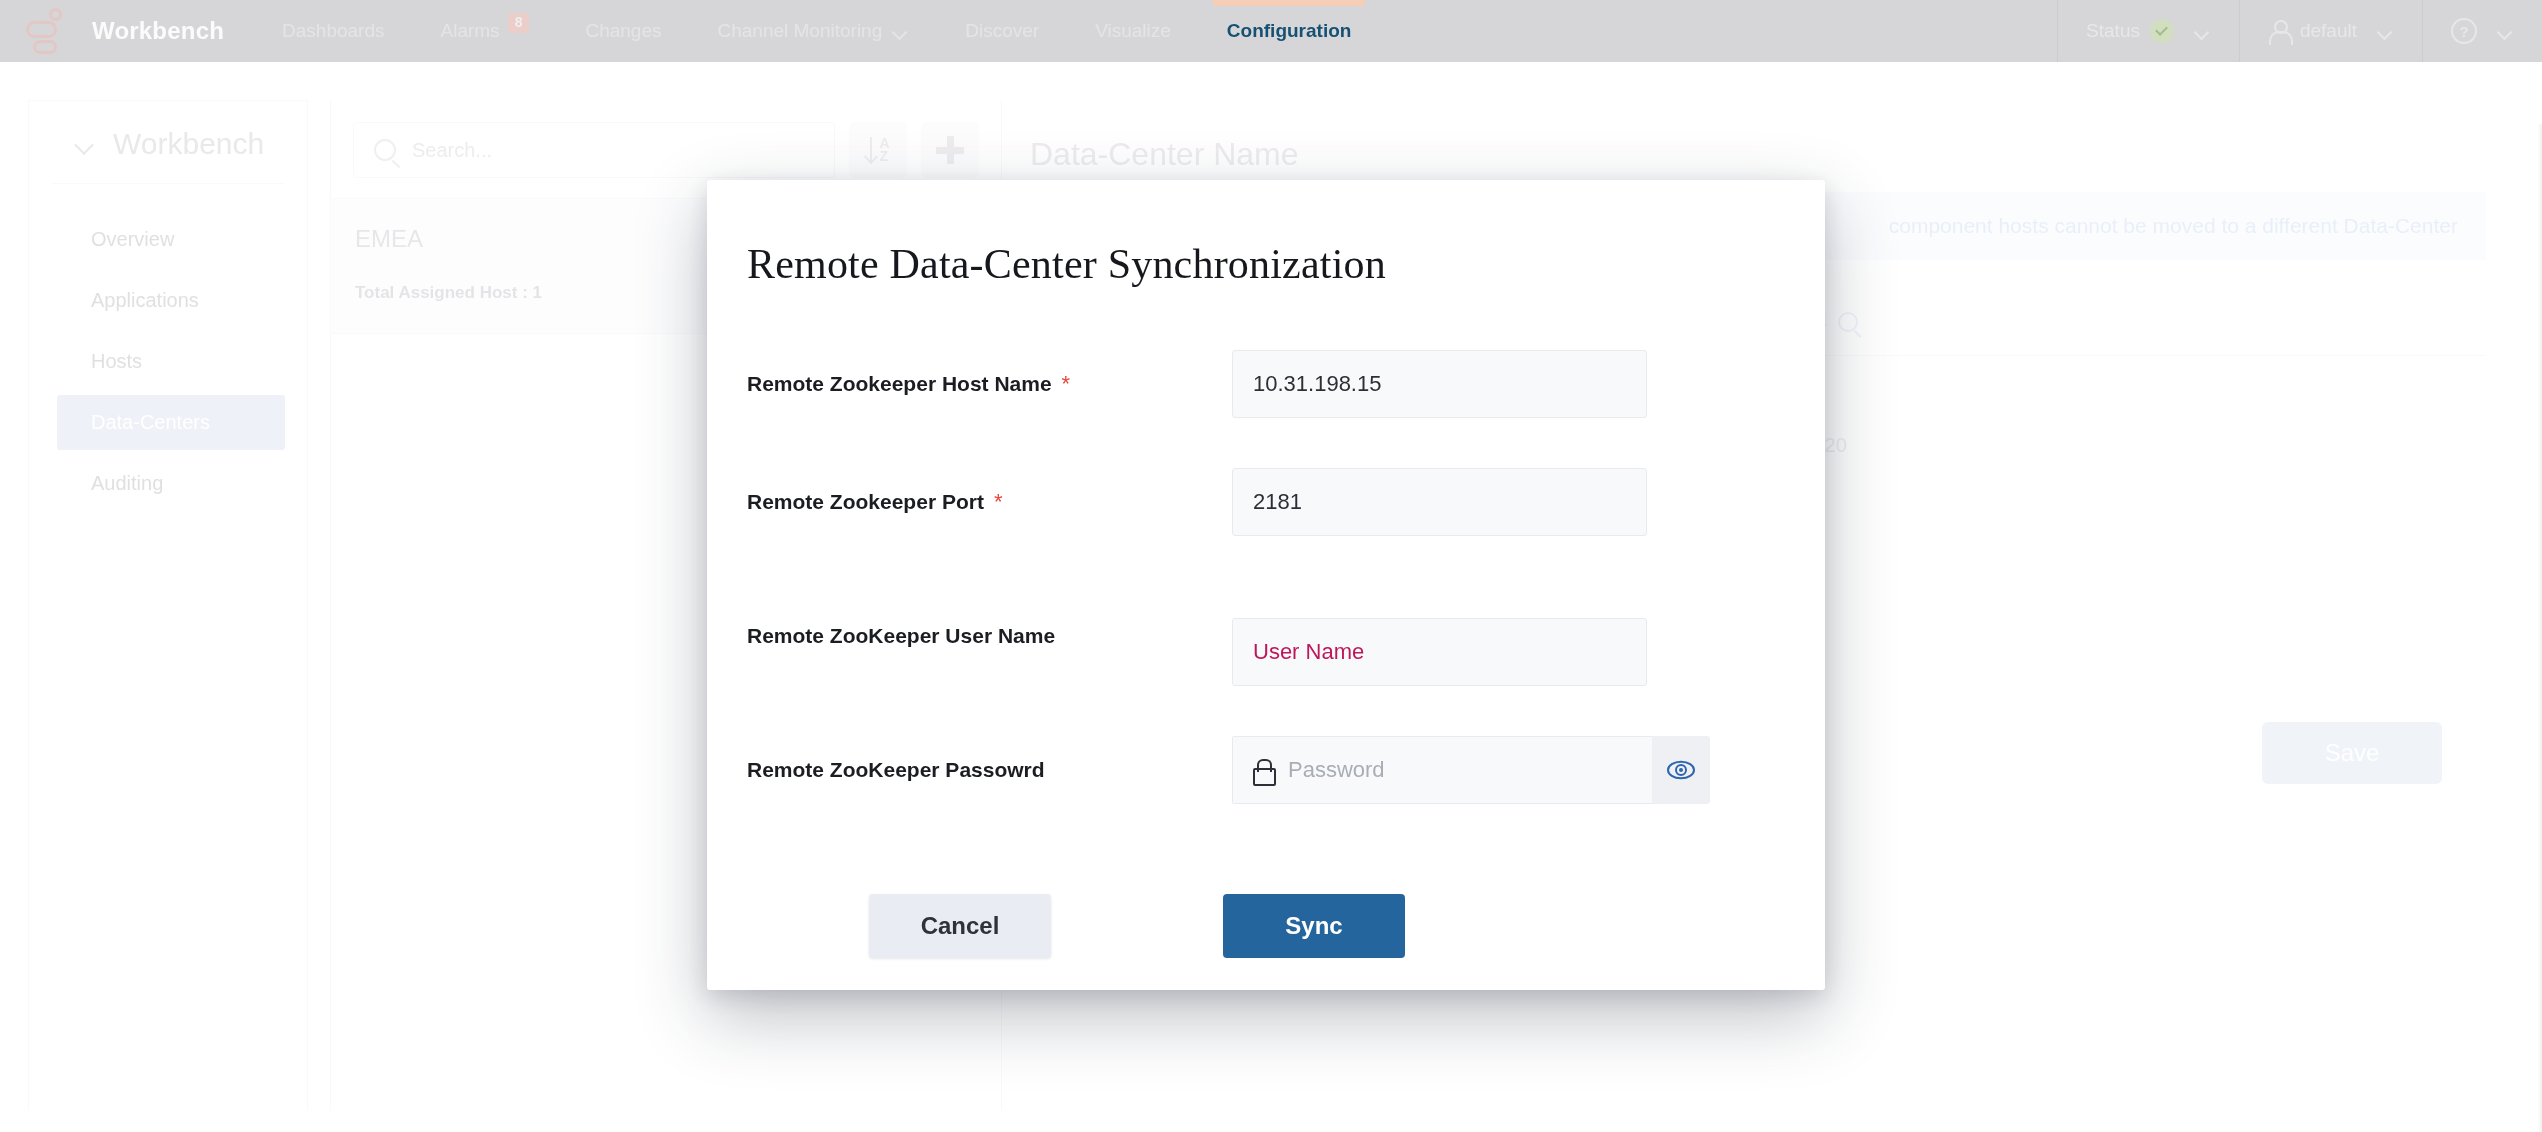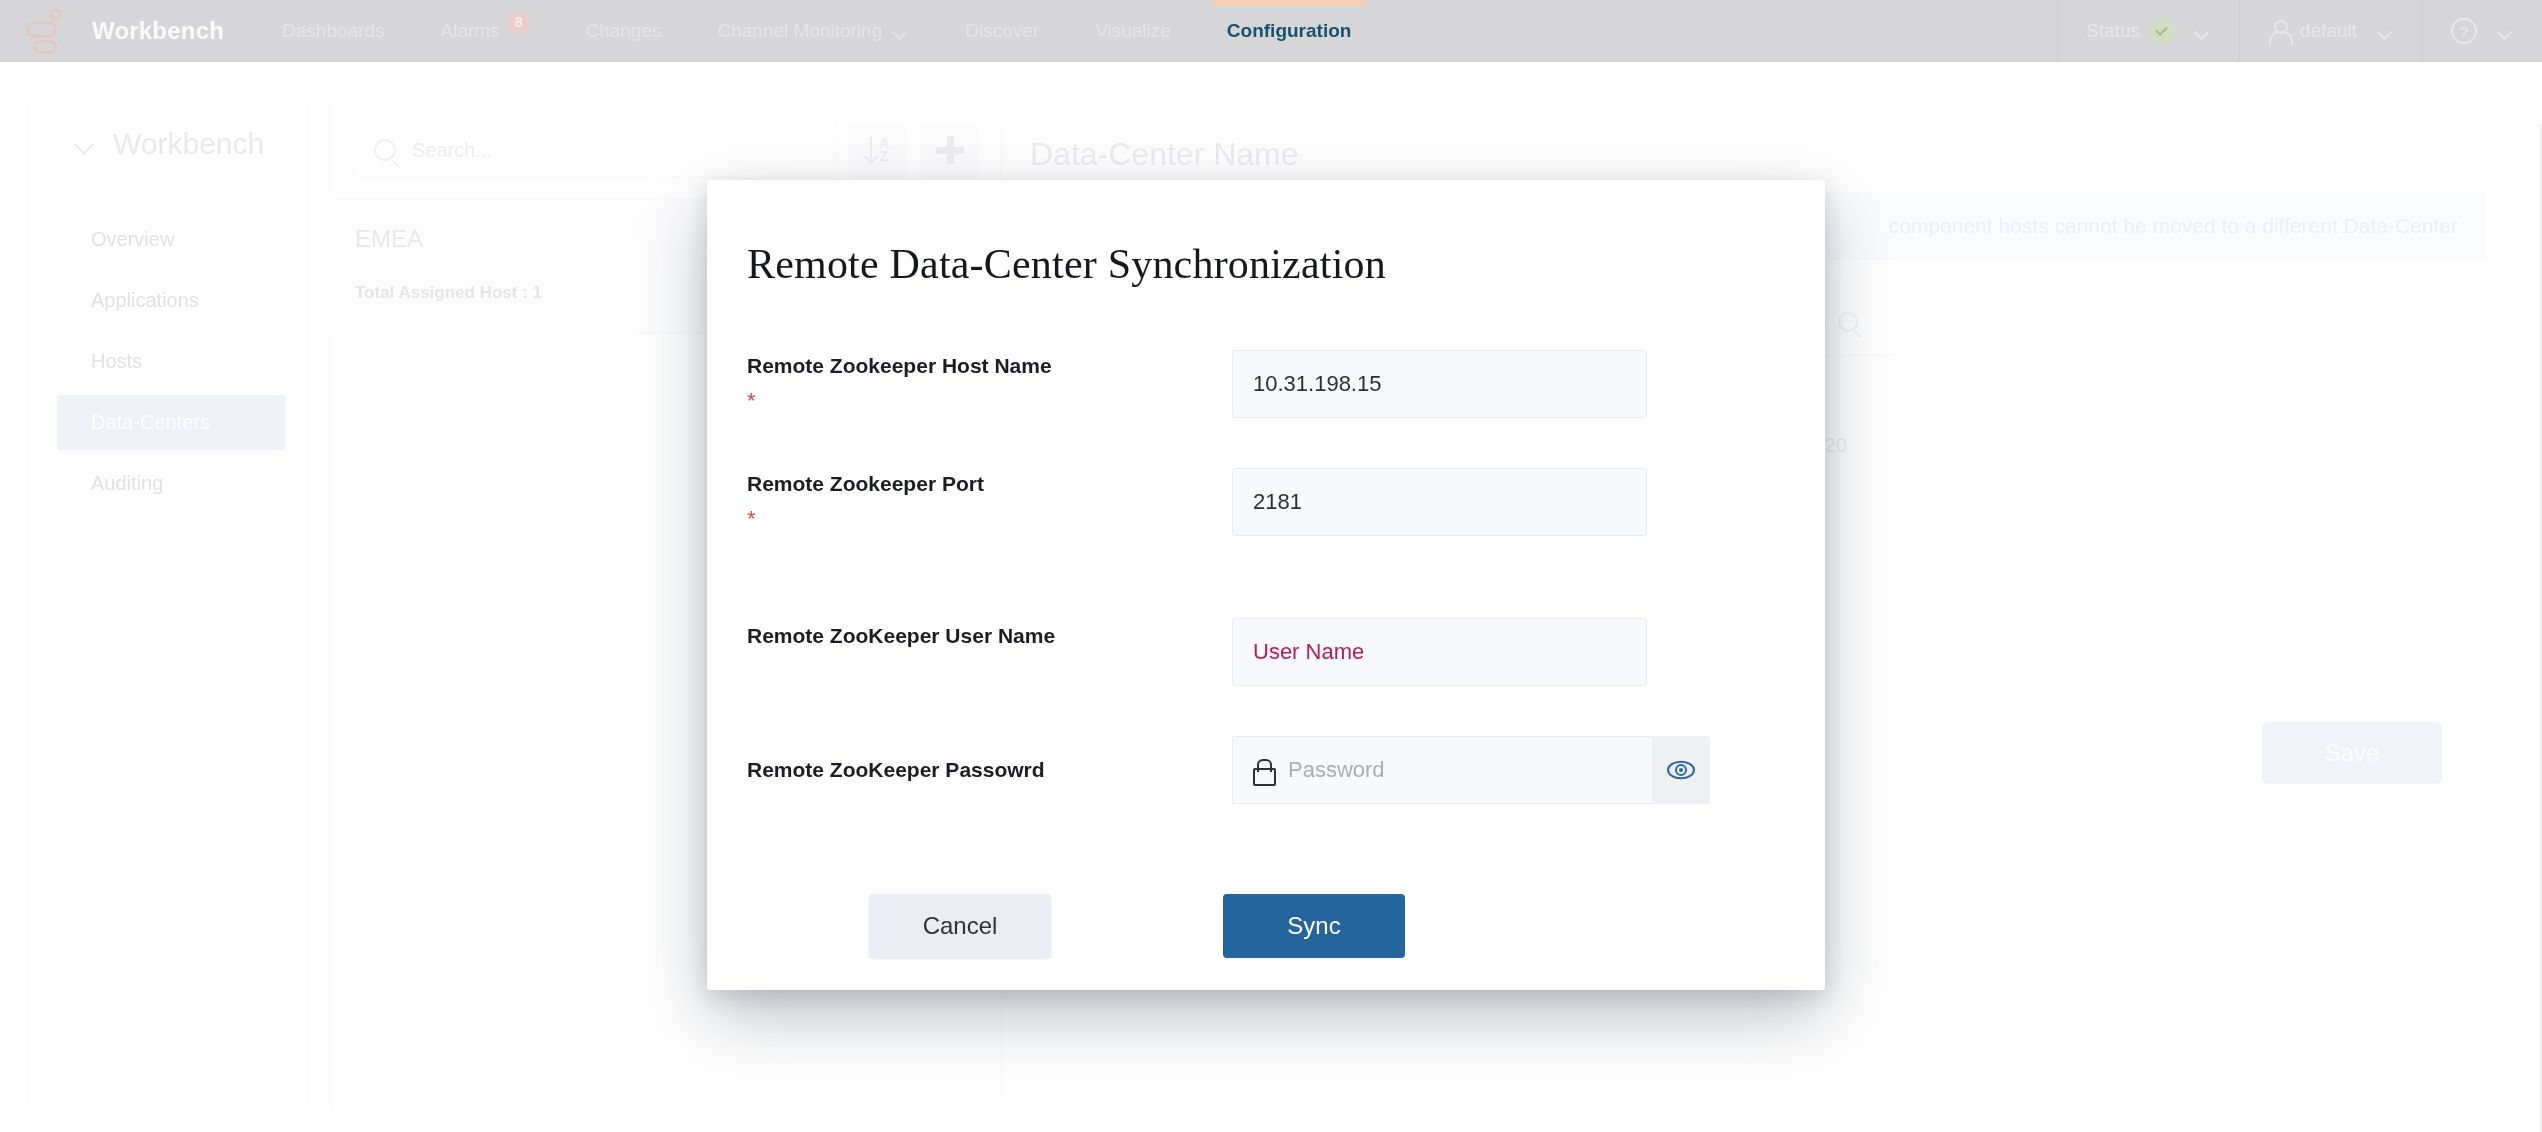--- a/index.html
+++ b/index.html
@@ -274,21 +274,21 @@
     z-index: 11;
   }
   .modal-title {
     font-size: 42px; color: #16181d; font-weight: 400;
     padding: 60px 0 0 40px; letter-spacing: .2px; font-family: Liberation Serif, serif;
   }
   .form { padding: 62px 40px 0 40px; }
   .frow { display: flex; align-items: center; margin-bottom: 50px; }
   .flabel {
     width: 485px; font-size: 21px; color: #1b1d22; font-weight: 700;
-    display: flex; align-items: baseline; gap: 10px; flex-direction: column;
+    display: flex; align-items: baseline; gap: 10px;
   }
   .req { color: #e8453c; font-size: 22px; font-weight: 400; }
   .finput {
     width: 415px; height: 68px;
     background: #f8f9fb; border: 1px solid #e9eaee; border-radius: 3px;
     display: flex; align-items: center; padding: 0 20px;
     font-size: 22px; color: #2c2f36;
   }
   .finput.ph { color: #be185d; margin-top: 32px; }
   .pwd-wrap {
@@ -318,20 +318,21 @@
   .eye { width: 30px; height: 20px; color: #2d66ad; }
 
   .actions {
     display: flex; align-items: center; gap: 0;
     padding: 40px 0 0 0;
   }
   .btn {
     border-radius: 4px; font-size: 24px;
     display: flex; align-items: center; justify-content: center;
     height: 64px;
+    font-weight: bold;
   }
   .btn-cancel {
     width: 182px; background: #e9ecf2; color: #2f3238;
     box-shadow: 0 1px 3px rgba(0,0,0,.10);
     margin-left: 122px;
   }
   .btn-sync {
     width: 182px; background: #25659e; color: #ffffff; margin-left: 172px;
   }
 </style>

